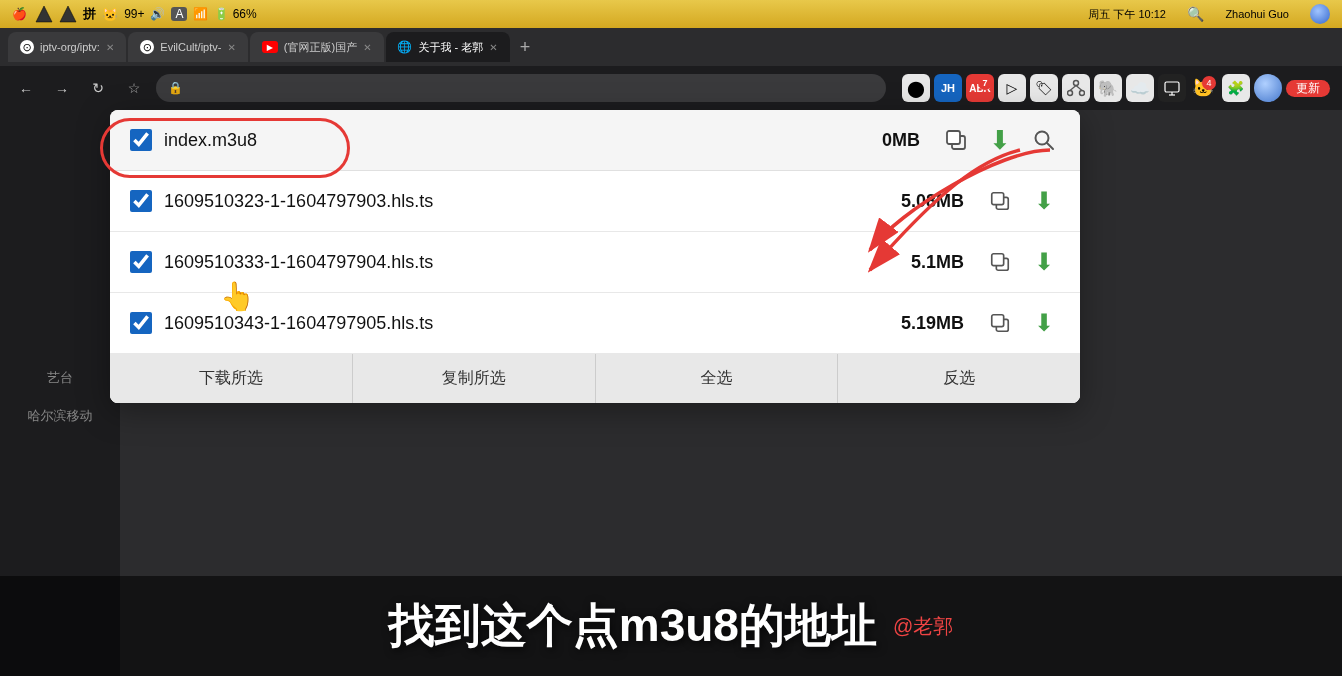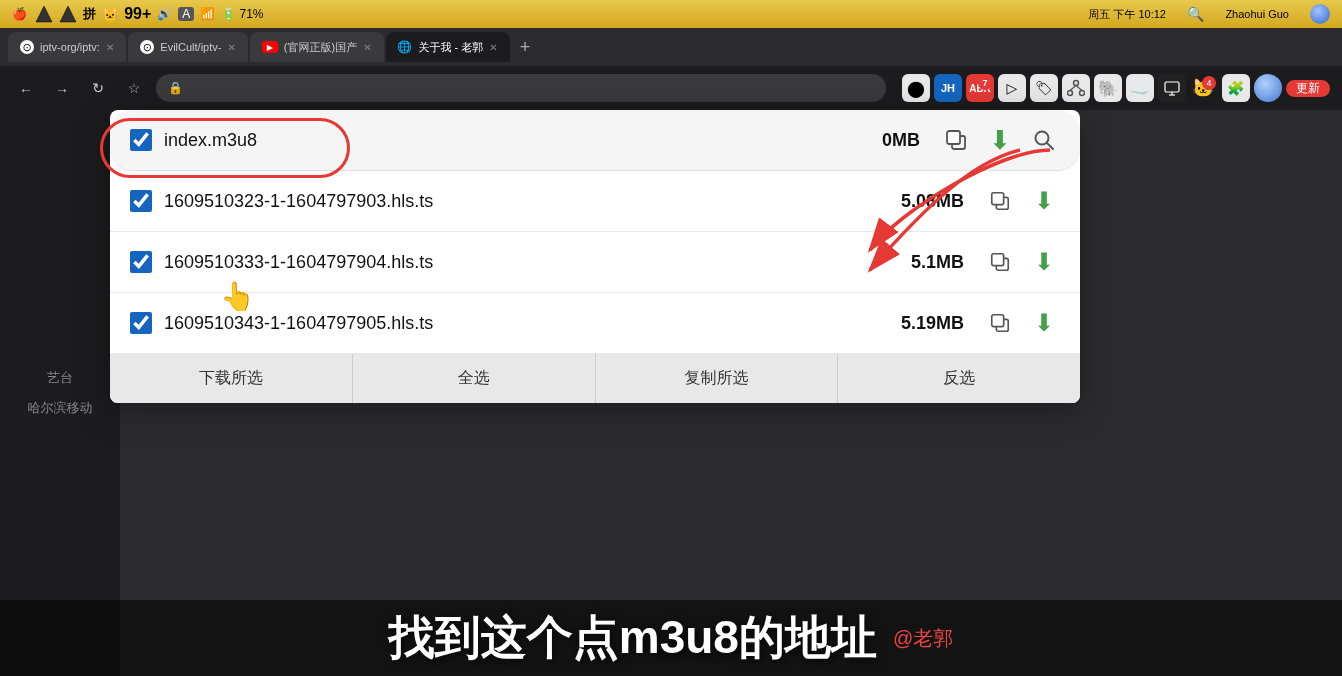--- a/index.html
+++ b/index.html
@@ -173,20 +173,21 @@
       display: flex;
       flex-direction: column;
       align-items: center;
       justify-content: center;
       gap: 12px;
     }
     .sidebar-item-label {
       color: #888;
       font-size: 13px;
       writing-mode: horizontal-tb;
+      margin-top: 8px;
     }
 
     
     .dropdown-popup {
       position: absolute;
       left: 110px;
       top: 0;
       width: 970px;
       background: #fff;
       border-radius: 8px;
@@ -196,21 +197,20 @@
     }
 
     
     .dropdown-header {
       display: flex;
       align-items: center;
       padding: 14px 20px;
       border-bottom: 1px solid #e0e0e0;
       background: #f5f5f5;
       gap: 12px;
-      border-radius: 22px;
     }
     .file-checkbox {
       width: 22px;
       height: 22px;
       accent-color: #1565c0;
       cursor: pointer;
       flex-shrink: 0;
     }
     .file-name {
       font-size: 18px;
@@ -286,21 +286,21 @@
       pointer-events: none;
       z-index: 199;
     }
 
     
     .subtitle-bar {
       position: absolute;
       bottom: 0;
       left: 0;
       right: 0;
-      height: 76px;
+      height: 100px;
       background: rgba(0,0,0,0.55);
       display: flex;
       align-items: center;
       justify-content: center;
       z-index: 50;
     }
     .subtitle-text {
       font-size: 46px;
       font-weight: 900;
       color: #fff;
@@ -356,25 +356,25 @@
     <span>🍎</span>
     <span style="display:flex;gap:6px;align-items:center;">
       <svg width="18" height="18" viewBox="0 0 18 18">
           <polygon points="9,1 17,17 1,17" fill="#333" stroke="#000" stroke-width="0.5"></polygon>
         </svg>
       <svg width="18" height="18" viewBox="0 0 18 18">
           <polygon points="9,1 17,17 1,17" fill="#333" stroke="#000" stroke-width="0.5"></polygon>
         </svg>
       <span style="font-size:13px;font-weight:bold;">拼</span>
       <span style="font-size:13px;">🐱</span>
-      <span style="font-size:16px;font-weight:bold;">99+</span>
+      <span style="font-size:12px;font-weight:normal;">99+</span>
       <span style="font-size:12px;">🔊</span>
       <span style="font-size:12px;background:#555;color:#fff;padding:0 4px;border-radius:3px;">A</span>
       <span style="font-size:12px;">📶</span>
-      <span style="font-size:12px;">🔋 71%</span>
+      <span style="font-size:12px;">🔋 66%</span>
     </span>
   </div>
   <div class="mac-menubar-right">
     <span>周五 下午 10:12</span>
     <span style="font-size:14px;">🔍</span>
     <span>Zhaohui Guo</span>
     <span style="width:20px;height:20px;border-radius:50%;background:radial-gradient(circle at 40% 35%, #a0c4ff, #3366cc);display:inline-block;"></span>
   </div>
 </div>
 
@@ -535,22 +535,22 @@
         <svg width="22" height="22" viewBox="0 0 24 24">
             <rect x="8" y="8" width="13" height="13" rx="2" fill="none" stroke="#555" stroke-width="1.8"></rect>
             <rect x="3" y="3" width="13" height="13" rx="2" fill="#fff" stroke="#555" stroke-width="1.8"></rect>
           </svg>
       </div>
       <div class="action-icon" style="color:#43a047;font-size:24px;">⬇</div>
     </div>
 
     <div class="dropdown-actions">
       <button class="action-btn">下载所选</button>
+      <button class="action-btn">复制所选</button>
       <button class="action-btn">全选</button>
-      <button class="action-btn">复制所选</button>
       <button class="action-btn">反选</button>
     </div>
   </div>
 
   <div class="red-circle-annotation"></div>
 
   <svg class="arrow-annotation" viewBox="0 0 1342 566">
 
     <defs>
       <marker id="arrowhead-red" markerWidth="10" markerHeight="7" refX="9" refY="3.5" orient="auto">

